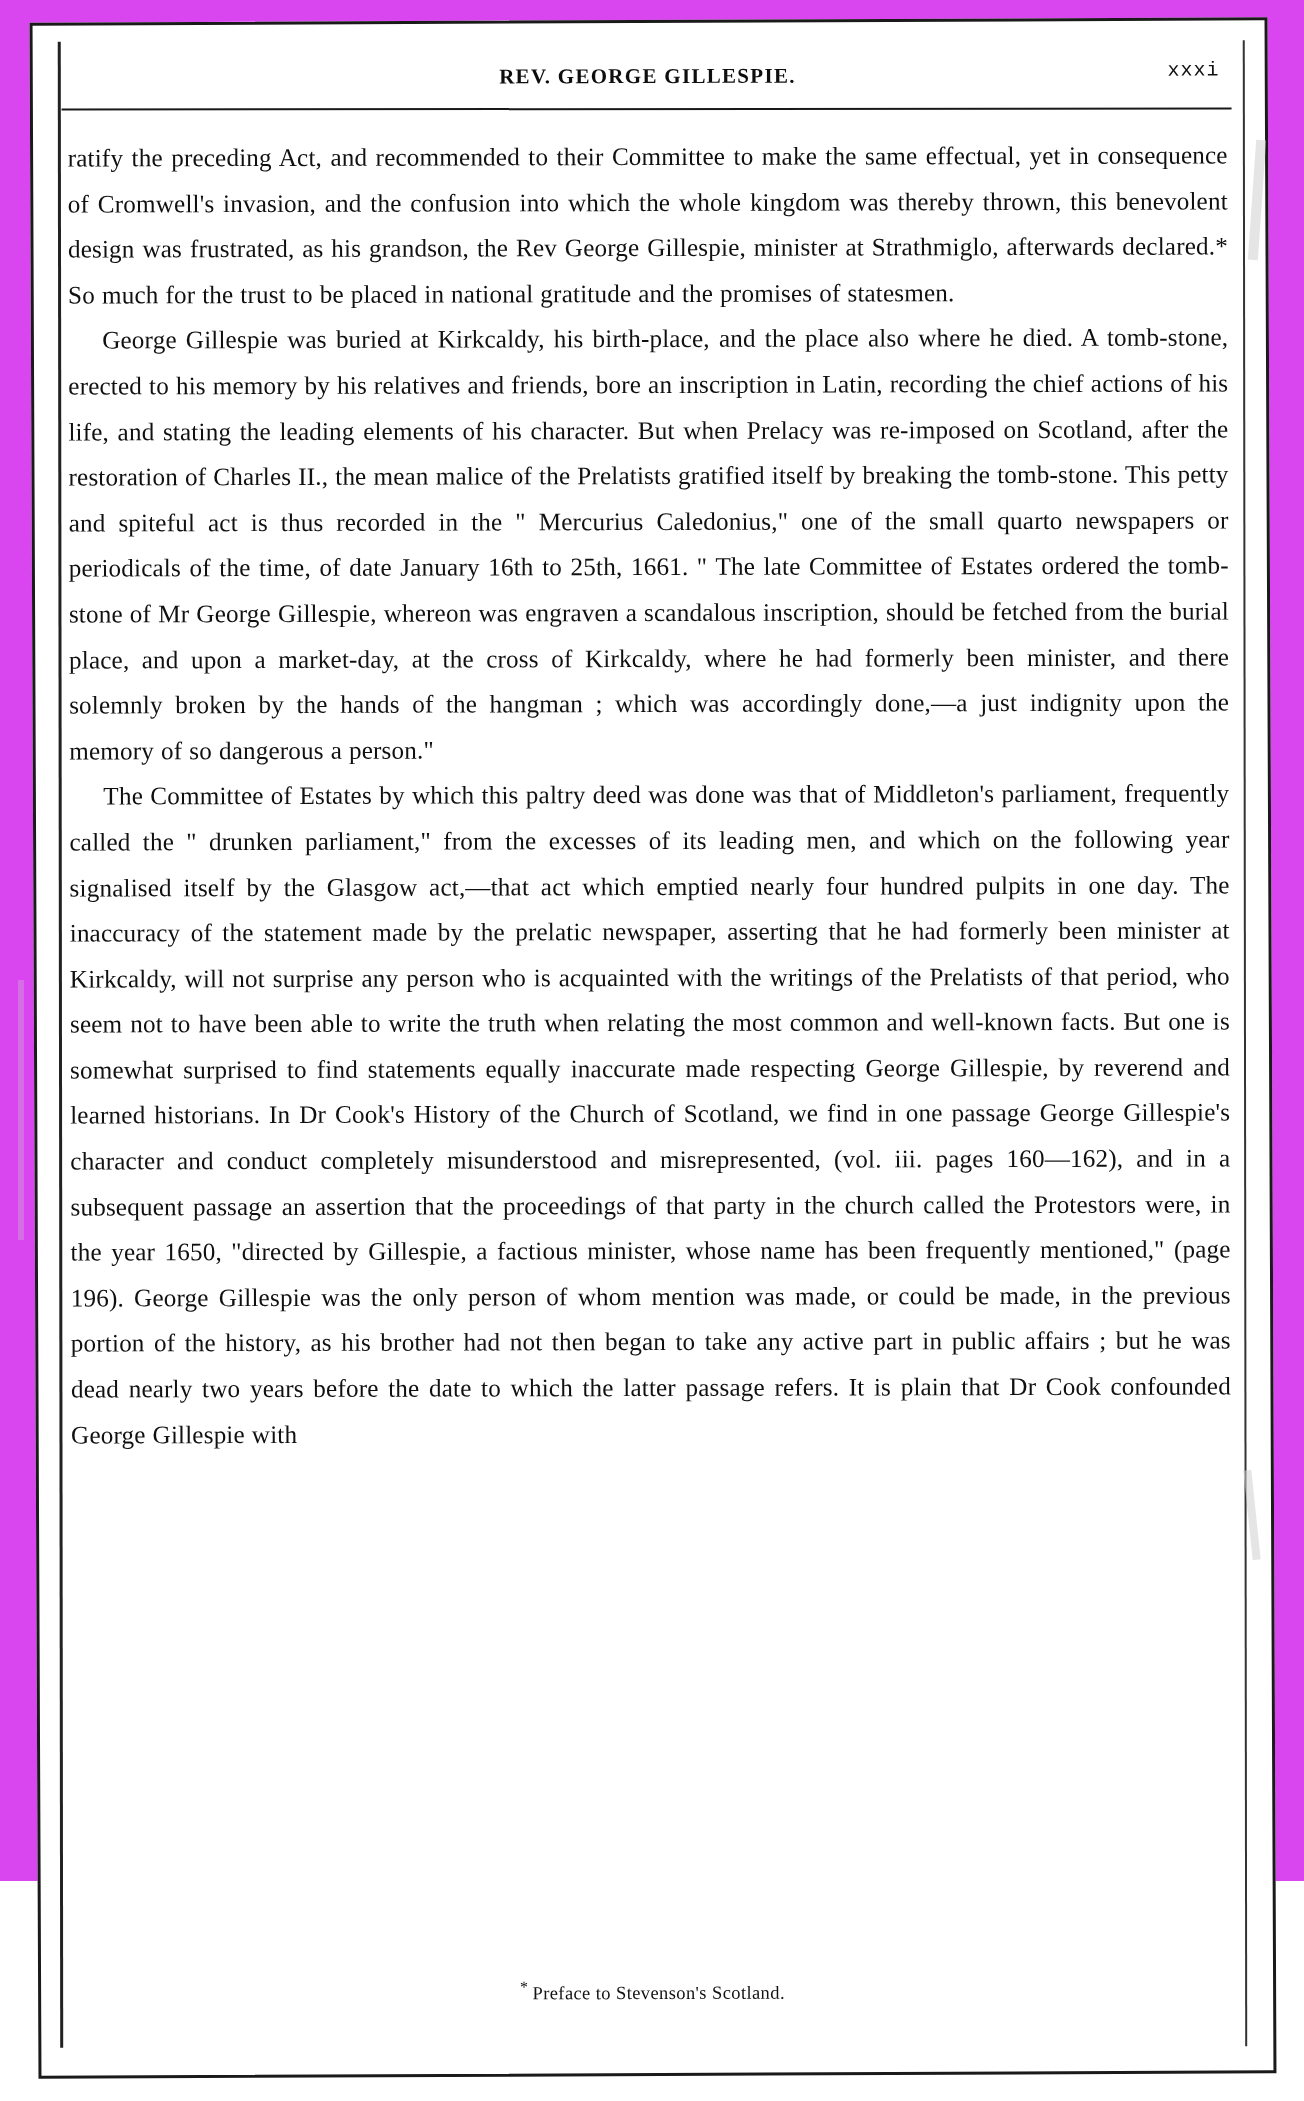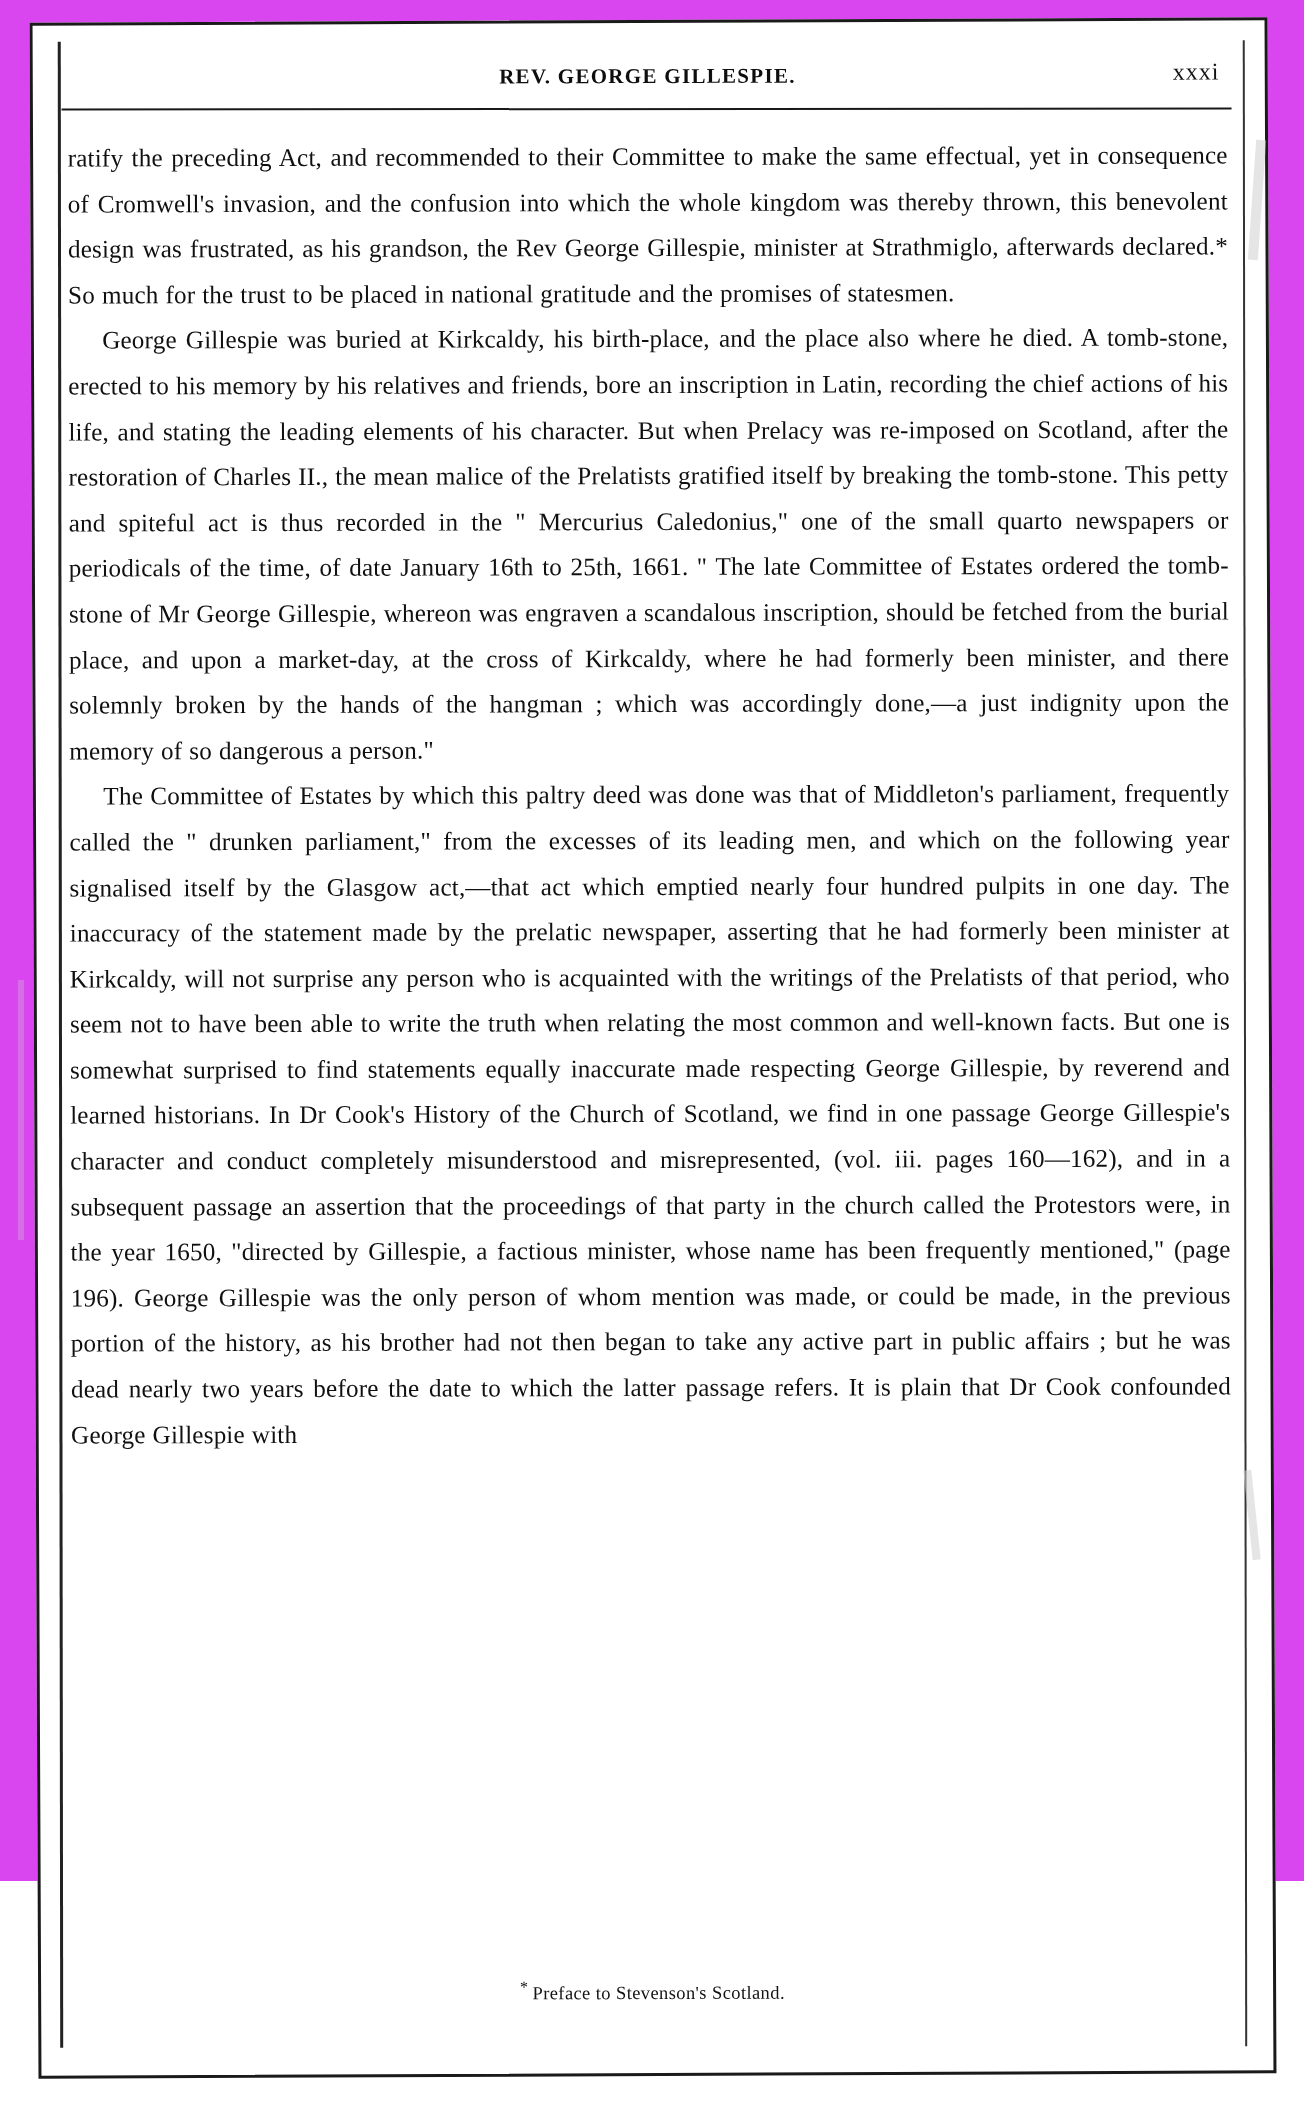--- a/index.html
+++ b/index.html
@@ -69,23 +69,24 @@
     letter-spacing: 1.3px;
     font-weight: bold;
     font-variant: small-caps;
     text-transform: uppercase;
     color: #0e0e0e;
   }
   .folio {
     position: absolute;
     right: 18px;
     top: 22px;
-    font-size: 24px;
+    font-size: 20px;
     letter-spacing: 1px;
     color: #121212;
+    font-family: Liberation Mono, monospace;
   }
   .rule {
     position: absolute;
     left: 4px;
     right: 6px;
     top: 70px;
     height: 0;
     border-top: 2px solid #191919;
     transform: rotate(0.1deg);
   }

